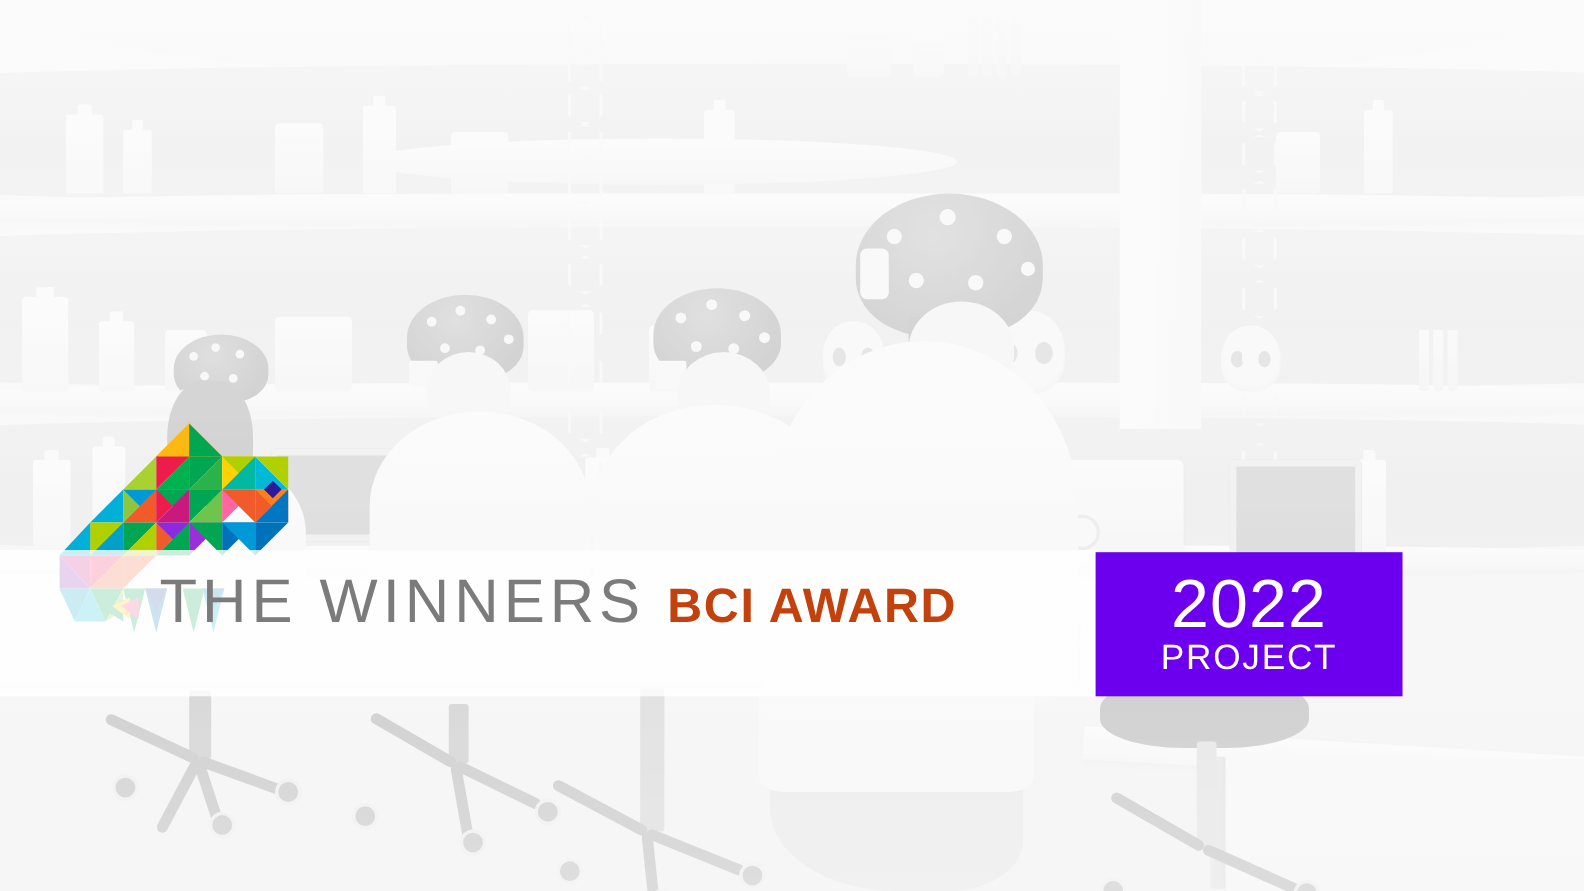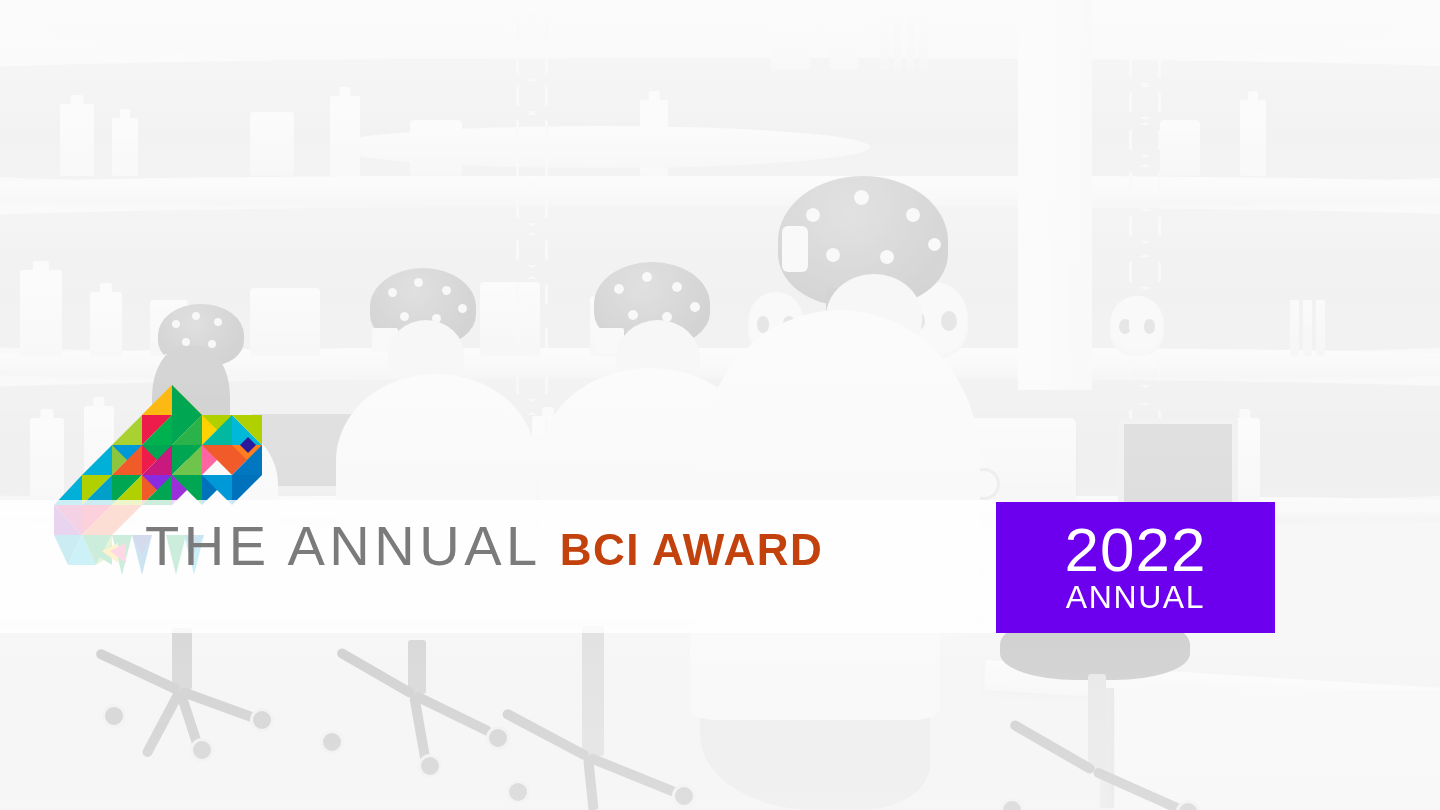--- a/index.html
+++ b/index.html
@@ -553,22 +553,22 @@
       <polygon points="28,152 58,152 42,182" fill="#00a651"></polygon>
       <polygon points="42,182 58,152 58,172" fill="#8cc63f"></polygon>
       <polygon points="42,172 58,162 58,182" fill="#00a651"></polygon>
       <polygon points="48,168 64,160 64,180" fill="#ffc20e"></polygon>
       <polygon points="56,168 72,160 72,180" fill="#ff3e7f"></polygon>
     </svg>
   </div>
 
   <div id="banner">
     <div id="title-row">
-      <span class="t-the">THE ANNUAL </span><span class="t-bci">BCI AWARD</span>
+      <span class="t-the">THE WINNERS </span><span class="t-bci">BCI AWARD</span>
     </div>
   </div>
 
   <div id="badge">
     <div id="badge-year">2022</div>
-    <div id="badge-label">ANNUAL</div>
+    <div id="badge-label">PROJECT</div>
   </div>
 
 </div>
 
 </body></html>

